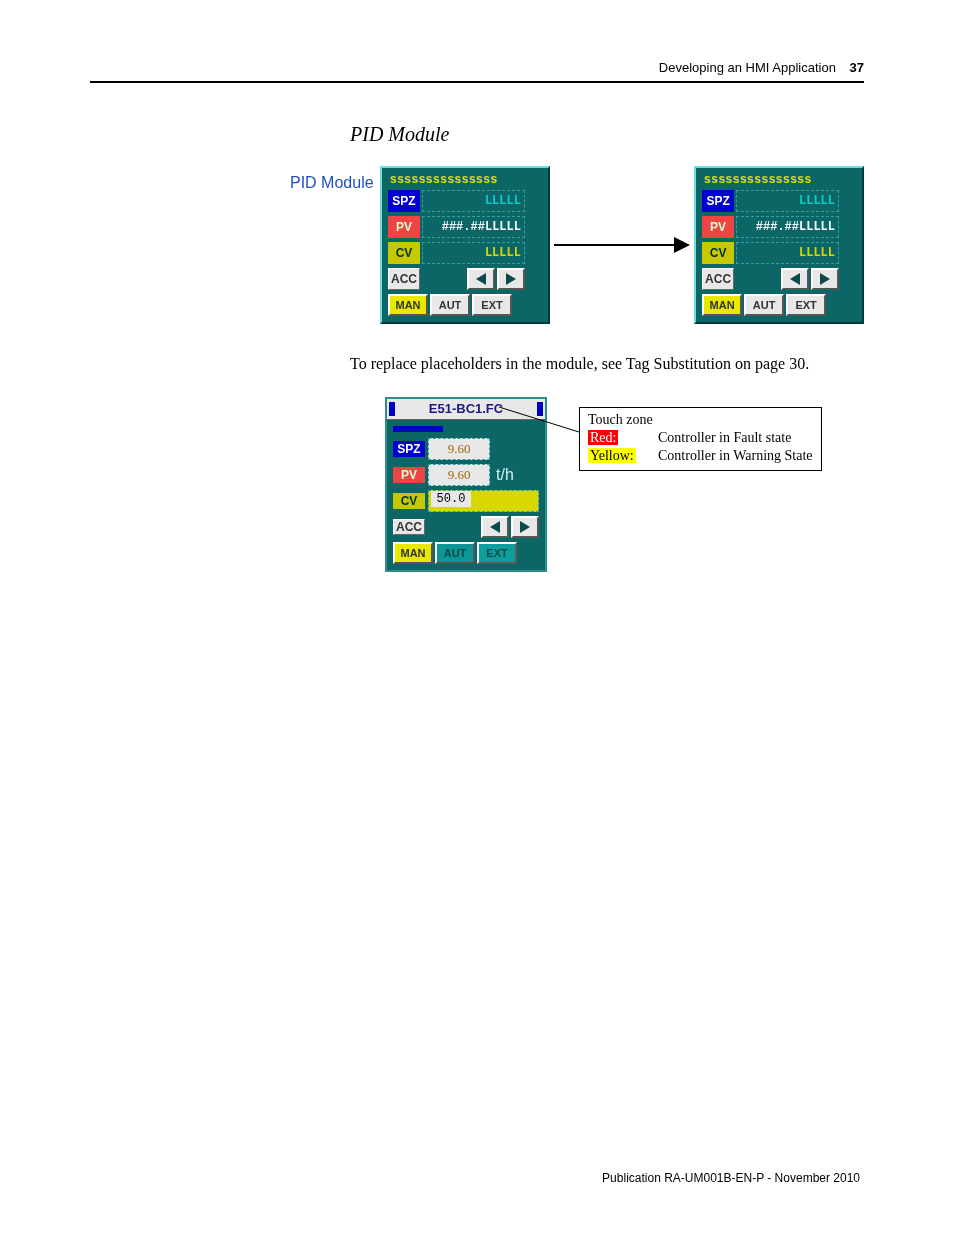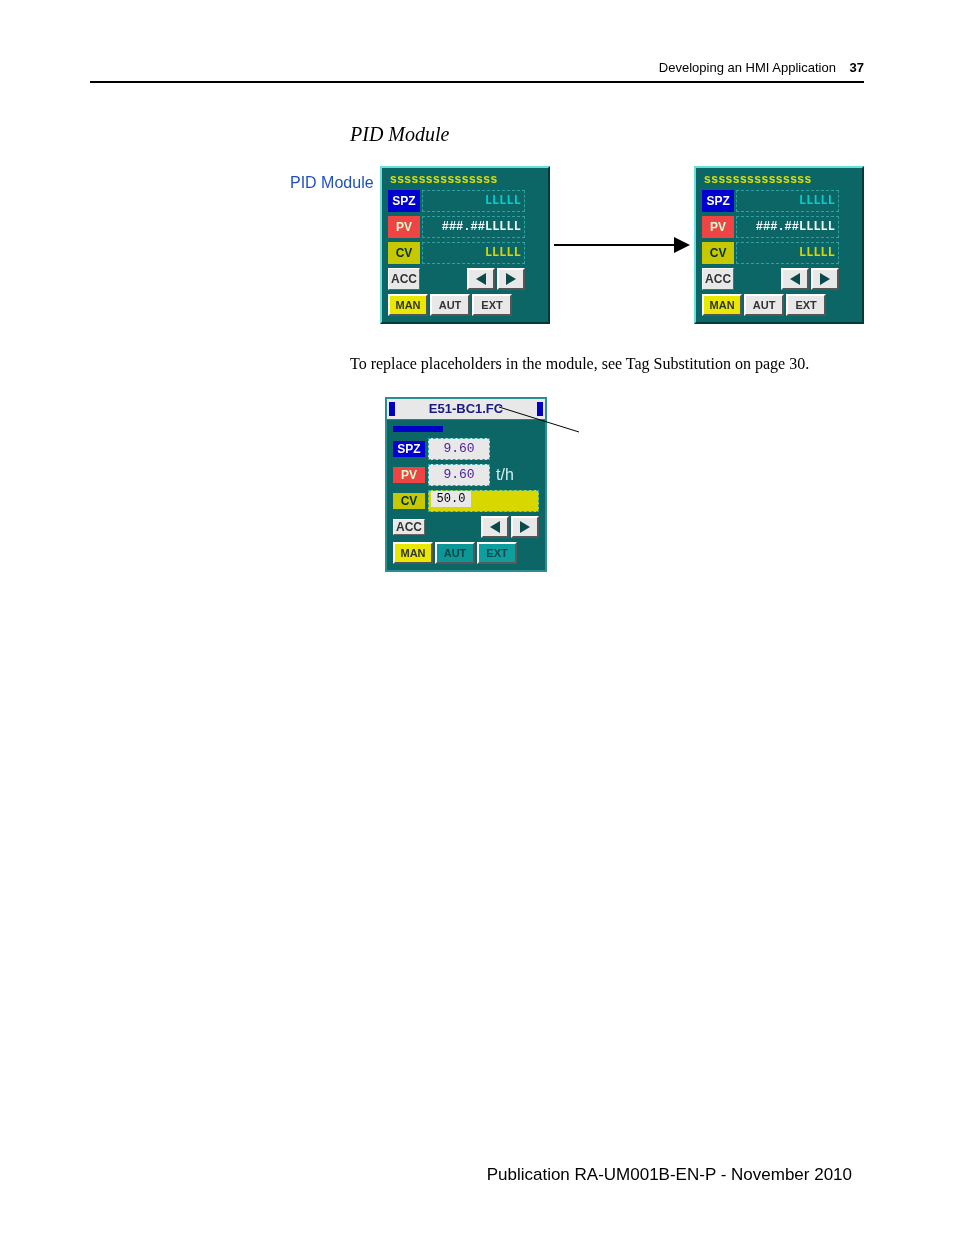--- a/index.html
+++ b/index.html
@@ -188,22 +188,22 @@
   }
   .pid2 .wintitle::before { left:2px; }
   .pid2 .wintitle::after { right:2px; }
   .pid2 .inner { padding:4px 6px 6px 6px; }
   .pid2 .bluebar { background:#0000c8; height:6px; margin:2px 0 6px 0; width:50px; }
   .pid2 .pv-row { display:flex; align-items:center; height:22px; margin-bottom:4px; }
   .pid2 .pv-row .unit { color:#d0f0f0; font-size:16px; margin-left:6px; }
   .val2 {
     flex:1;
     background:#e8e8e8;
-    color:#4c1d95;
-    font-family:Liberation Mono, monospace;
+    color:#a16207;
+    font-family:Liberation Serif, serif;
     font-size:13px;
     display:flex; align-items:center; justify-content:center;
     margin-left:3px;
     border:1px dashed #2fa1a1;
     max-width:60px;
     height:20px;
   }
   .cvbar {
     background:#d8d800;
     flex:1; margin-left:3px;
@@ -227,23 +227,23 @@
     border-right:1px solid #000;
     border-bottom:1px solid #000;
     padding: 4px 8px 6px 8px;
     background:#fff;
   }
   .callout .hl-red { background:#ff0000; color:#fff; padding:0 2px; }
   .callout .hl-yel { background:#ffff00; color:#000; padding:0 2px; }
   .callout .grid { display:grid; grid-template-columns:60px auto; row-gap:2px; column-gap:10px; }
   .footer {
     position: absolute;
-    bottom: 50px; right: 102px;
+    bottom: 50px; right: 94px;
     font-family: Arial, sans-serif;
-    font-size: 17px;
+    font-size: 12px;
     text-align: center;
   }
 </style>
 </head>
 <body>
 
 <div class="page">
   <div class="hdr">
     <span>Developing an HMI Application</span>
     <span class="pnum">37</span>
@@ -385,17 +385,26 @@
               <span>EXT</span>
             </div>
         </div>
       </div>
     </div>
 
     <div style="position:relative; padding-top:10px;">
       <svg width="90" height="50" style="position:absolute; left:-80px; top:0;">
         <line x1="0" y1="10" x2="80" y2="35" stroke="#000" stroke-width="1"></line>
       </svg>
+      <div class="callout">
+        <div style="margin-bottom:2px;">Touch zone</div>
+        <div class="grid">
+          <div><span class="hl-red">Red:</span></div>
+          <div>Controller in Fault state</div>
+          <div><span class="hl-yel">Yellow:</span></div>
+          <div>Controller in Warning State</div>
+        </div>
+      </div>
     </div>
   </div>
 
   <div class="footer">Publication RA-UM001B-EN-P - November 2010</div>
 </div>
 
 </body></html>

